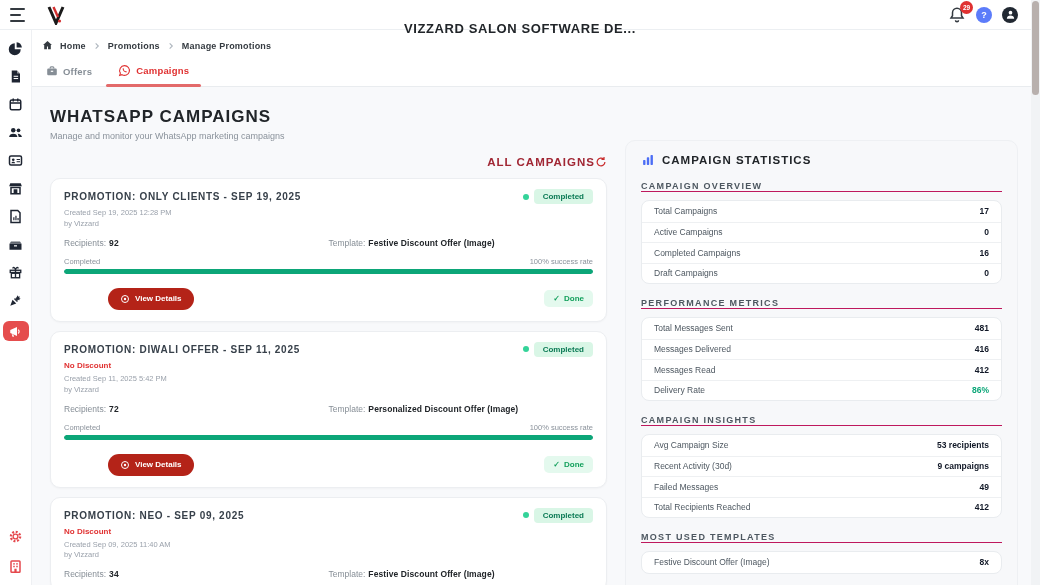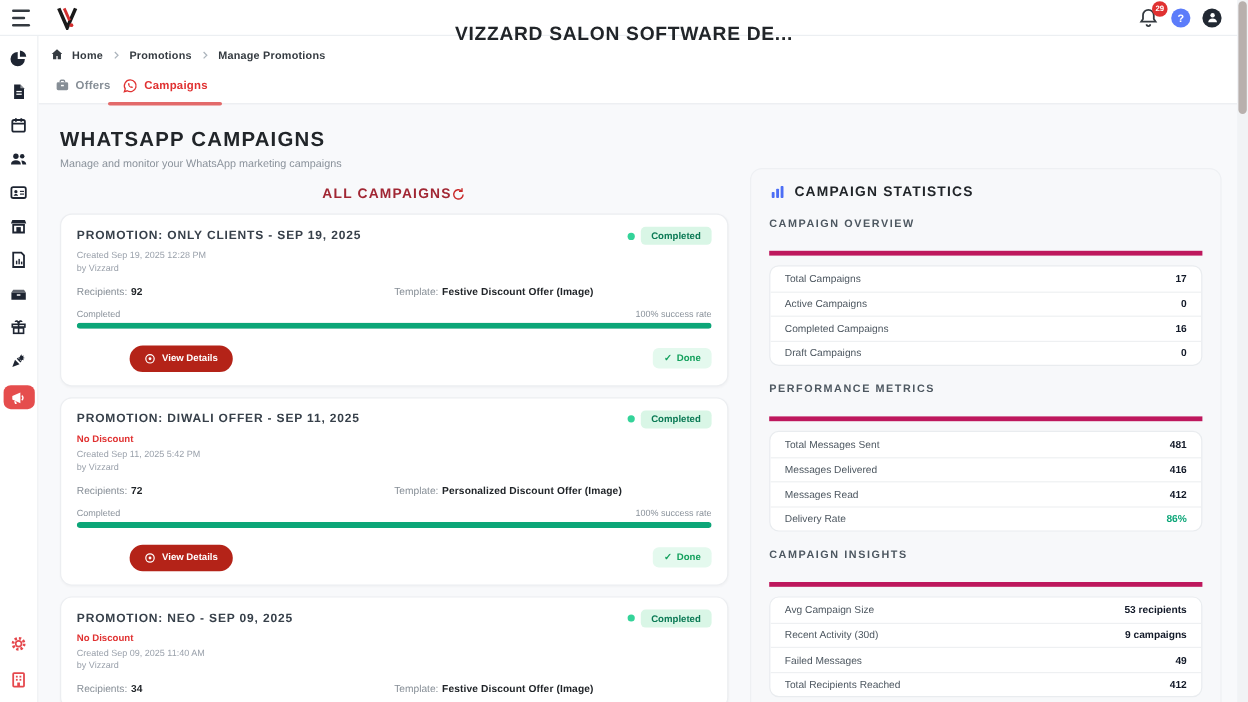--- a/index.html
+++ b/index.html
@@ -7,21 +7,21 @@
   body { font-family:"Liberation Sans", sans-serif; background:#f8f9fb; color:#212529; }
   .screen { position:relative; width:1040px; height:585px; overflow:hidden; }
 
   
   .topbar { position:absolute; top:0; left:0; right:0; height:30px; background:#fff;
             border-bottom:1px solid #eceff2; display:flex; align-items:center; padding:0 22px 0 10px; z-index:30; }
   .hamburger { width:18px; height:14px; display:flex; flex-direction:column; justify-content:space-between; cursor:pointer; }
   .hamburger span { height:2px; background:#343a40; border-radius:1px; }
   .hamburger span:nth-child(1){width:15px} .hamburger span:nth-child(2){width:11px} .hamburger span:nth-child(3){width:15px}
   .logo { margin-left:18px; width:20px; height:20px; }
-  .topbar-title { position:absolute; left:0; right:0; text-align:center; font-size:16px; font-weight:bold;
+  .topbar-title { position:absolute; left:0; right:0; text-align:center; font-size:13px; font-weight:bold;
                   letter-spacing:0.6px; color:#212529; pointer-events:none;margin-top:28px; }
   .topbar-right { margin-left:auto; display:flex; align-items:center; gap:10px; z-index:2; }
   .bell-wrap { position:relative; width:18px; height:18px; }
   .badge { position:absolute; top:-5px; right:-7px; min-width:13px; height:13px; border-radius:7px; background:#e03131;
            color:#fff; font-size:6.5px; font-weight:bold; display:flex; align-items:center; justify-content:center; padding:0 2px; }
   .circle-btn { width:16px; height:16px; border-radius:50%; display:flex; align-items:center; justify-content:center;
                 font-size:9px; font-weight:bold; color:#fff; cursor:pointer; }
   .help { background:#5c7cfa; }
   .avatar { background:#212832; }
 
@@ -35,35 +35,35 @@
   .side-item.active { background:#e54d4d; color:#fff; border-radius:6px; height:20px; margin-top:2px; }
   .side-spacer { flex:1; }
   .side-item.red { color:#e5484d; margin-bottom:12px; }
   .side-item.red:last-child { margin-bottom:0; }
 
   
   .subheader { position:absolute; top:30px; left:32px; right:9px; background:#fff; z-index:10; }
   .breadcrumb { display:flex; align-items:center; gap:7px; padding:10px 0 6px 10px; font-size:9px; color:#343a40; }
   .breadcrumb .crumb { font-weight:bold; letter-spacing:0.2px; cursor:pointer; }
   .breadcrumb .sep { color:#adb5bd; display:flex; }
-  .tabs { display:flex; align-items:flex-start; gap:10px; padding:8px 0 0 14px; border-bottom:1px solid #e9ecef; height:30px; }
+  .tabs { display:flex; align-items:flex-end; gap:26px; padding:8px 0 0 14px; border-bottom:1px solid #e9ecef; height:30px; }
   .tab { display:flex; align-items:center; gap:5px; font-size:9.5px; font-weight:bold; color:#868e96;
          padding-bottom:9px; position:relative; cursor:pointer; letter-spacing:0.2px; }
   .tab.active { color:#e03131; }
   .tab.active::after { content:""; position:absolute; left:-12px; right:-12px; bottom:-1px; height:3px;
                        background:#e36a6a; border-radius:2px; }
 
   
   .main { position:absolute; top:88px; left:32px; right:9px; bottom:0; display:flex; padding:0 0 0 18px; }
   .left-col { width:557px; flex:none; }
   .right-col { flex:none; width:393px; margin-left:18px; margin-top:52px; }
 
   .page-title { margin-top:19px; font-size:17px; font-weight:bold; letter-spacing:1px; color:#212529; }
   .page-sub { margin-top:4px; font-size:9px; color:#8a929b; }
-  .list-head { margin-top:15px; margin-bottom:10px; display:flex; align-items:center; justify-content:center; }
+  .list-head { margin-top:15px; margin-bottom:10px; display:flex; align-items:center; justify-content:flex-end; }
   .list-title { font-size:11.5px; font-weight:bold; letter-spacing:1px; color:#a12734; }
   .refresh { color:#c92a2a; cursor:pointer; display:flex; }
 
   
   .card { background:#fff; border:1px solid #eceef1; border-radius:10px; padding:10px 13px 11px;
           box-shadow:0 1px 2px rgba(20,30,40,.03); margin-bottom:9px; }
   .card-head { display:flex; align-items:flex-start; justify-content:space-between; }
   .card-title { font-size:10px; font-weight:bold; letter-spacing:0.7px; color:#37404a; padding-top:2px; }
   .status { display:flex; align-items:center; gap:5px; }
   .status-dot { width:6px; height:6px; border-radius:50%; background:#34d399; }
@@ -80,21 +80,21 @@
   .btn-view { display:flex; align-items:center; gap:5px; background:#b42318; color:#fff; border:none;
               font-family:inherit; font-size:8px; font-weight:bold; padding:6px 12px; border-radius:14px; cursor:pointer; }
   .done-pill { display:flex; align-items:center; gap:4px; background:#e4f9ee; color:#12a05c; font-size:8px;
                font-weight:bold; padding:4px 9px; border-radius:5px; }
 
   
   .stats-panel { background:#f7f8fa; border:1px solid #eef0f3; border-radius:10px; padding:12px 15px 20px; min-height:500px; }
   .stats-head { display:flex; align-items:center; gap:7px; }
   .stats-title { font-size:11.5px; font-weight:bold; letter-spacing:1px; color:#212529; }
   .section-head { margin-top:14px; margin-bottom:8px; font-size:9px; font-weight:bold; letter-spacing:1.3px;
-                  color:#4d5760; padding-bottom:18px; border-bottom:4px solid #be185d; }
+                  color:#4d5760; padding-bottom:0; border-bottom:1px solid #be185d; }
   .stat-group { background:#fff; border:1px solid #e9ecef; border-radius:8px; overflow:hidden; }
   .stat-row { display:flex; align-items:center; justify-content:space-between; padding:6px 12px; height:20.5px; }
   .stat-row + .stat-row { border-top:1px solid #eef0f2; }
   .stat-label { font-size:8.5px; color:#4d5760; }
   .stat-value { font-size:8.5px; font-weight:bold; color:#111827; }
   .stat-value.green { color:#0ca678; }
 
   
   .scrollbar { position:absolute; top:0; right:0; width:9px; height:585px; background:#f1f3f5; z-index:40; }
   .scroll-thumb { position:absolute; top:1px; left:1px; width:7px; height:94px; background:#b8b0ad; border-radius:4px; cursor:grab; }

